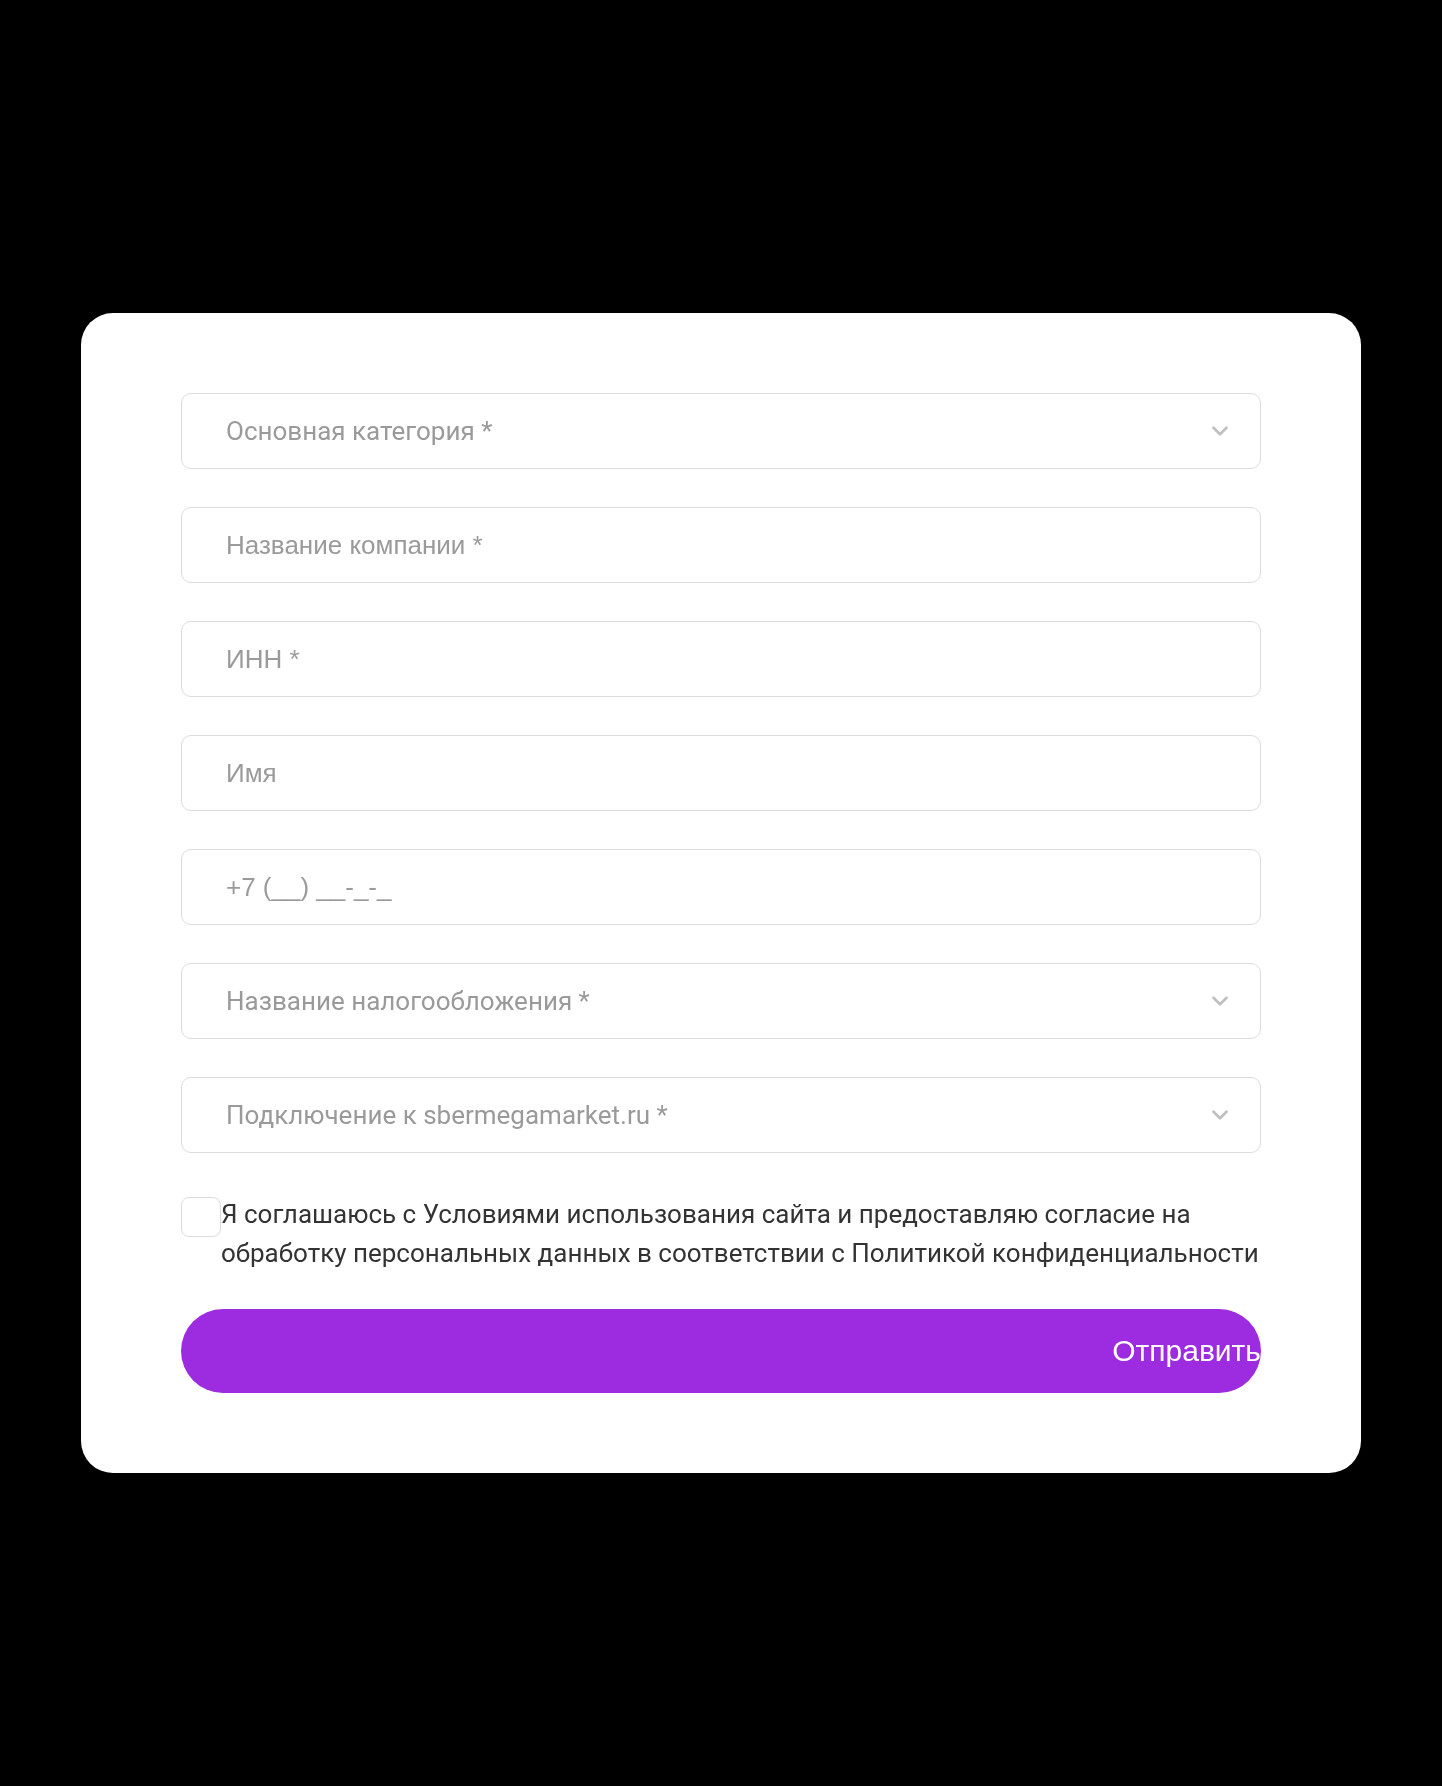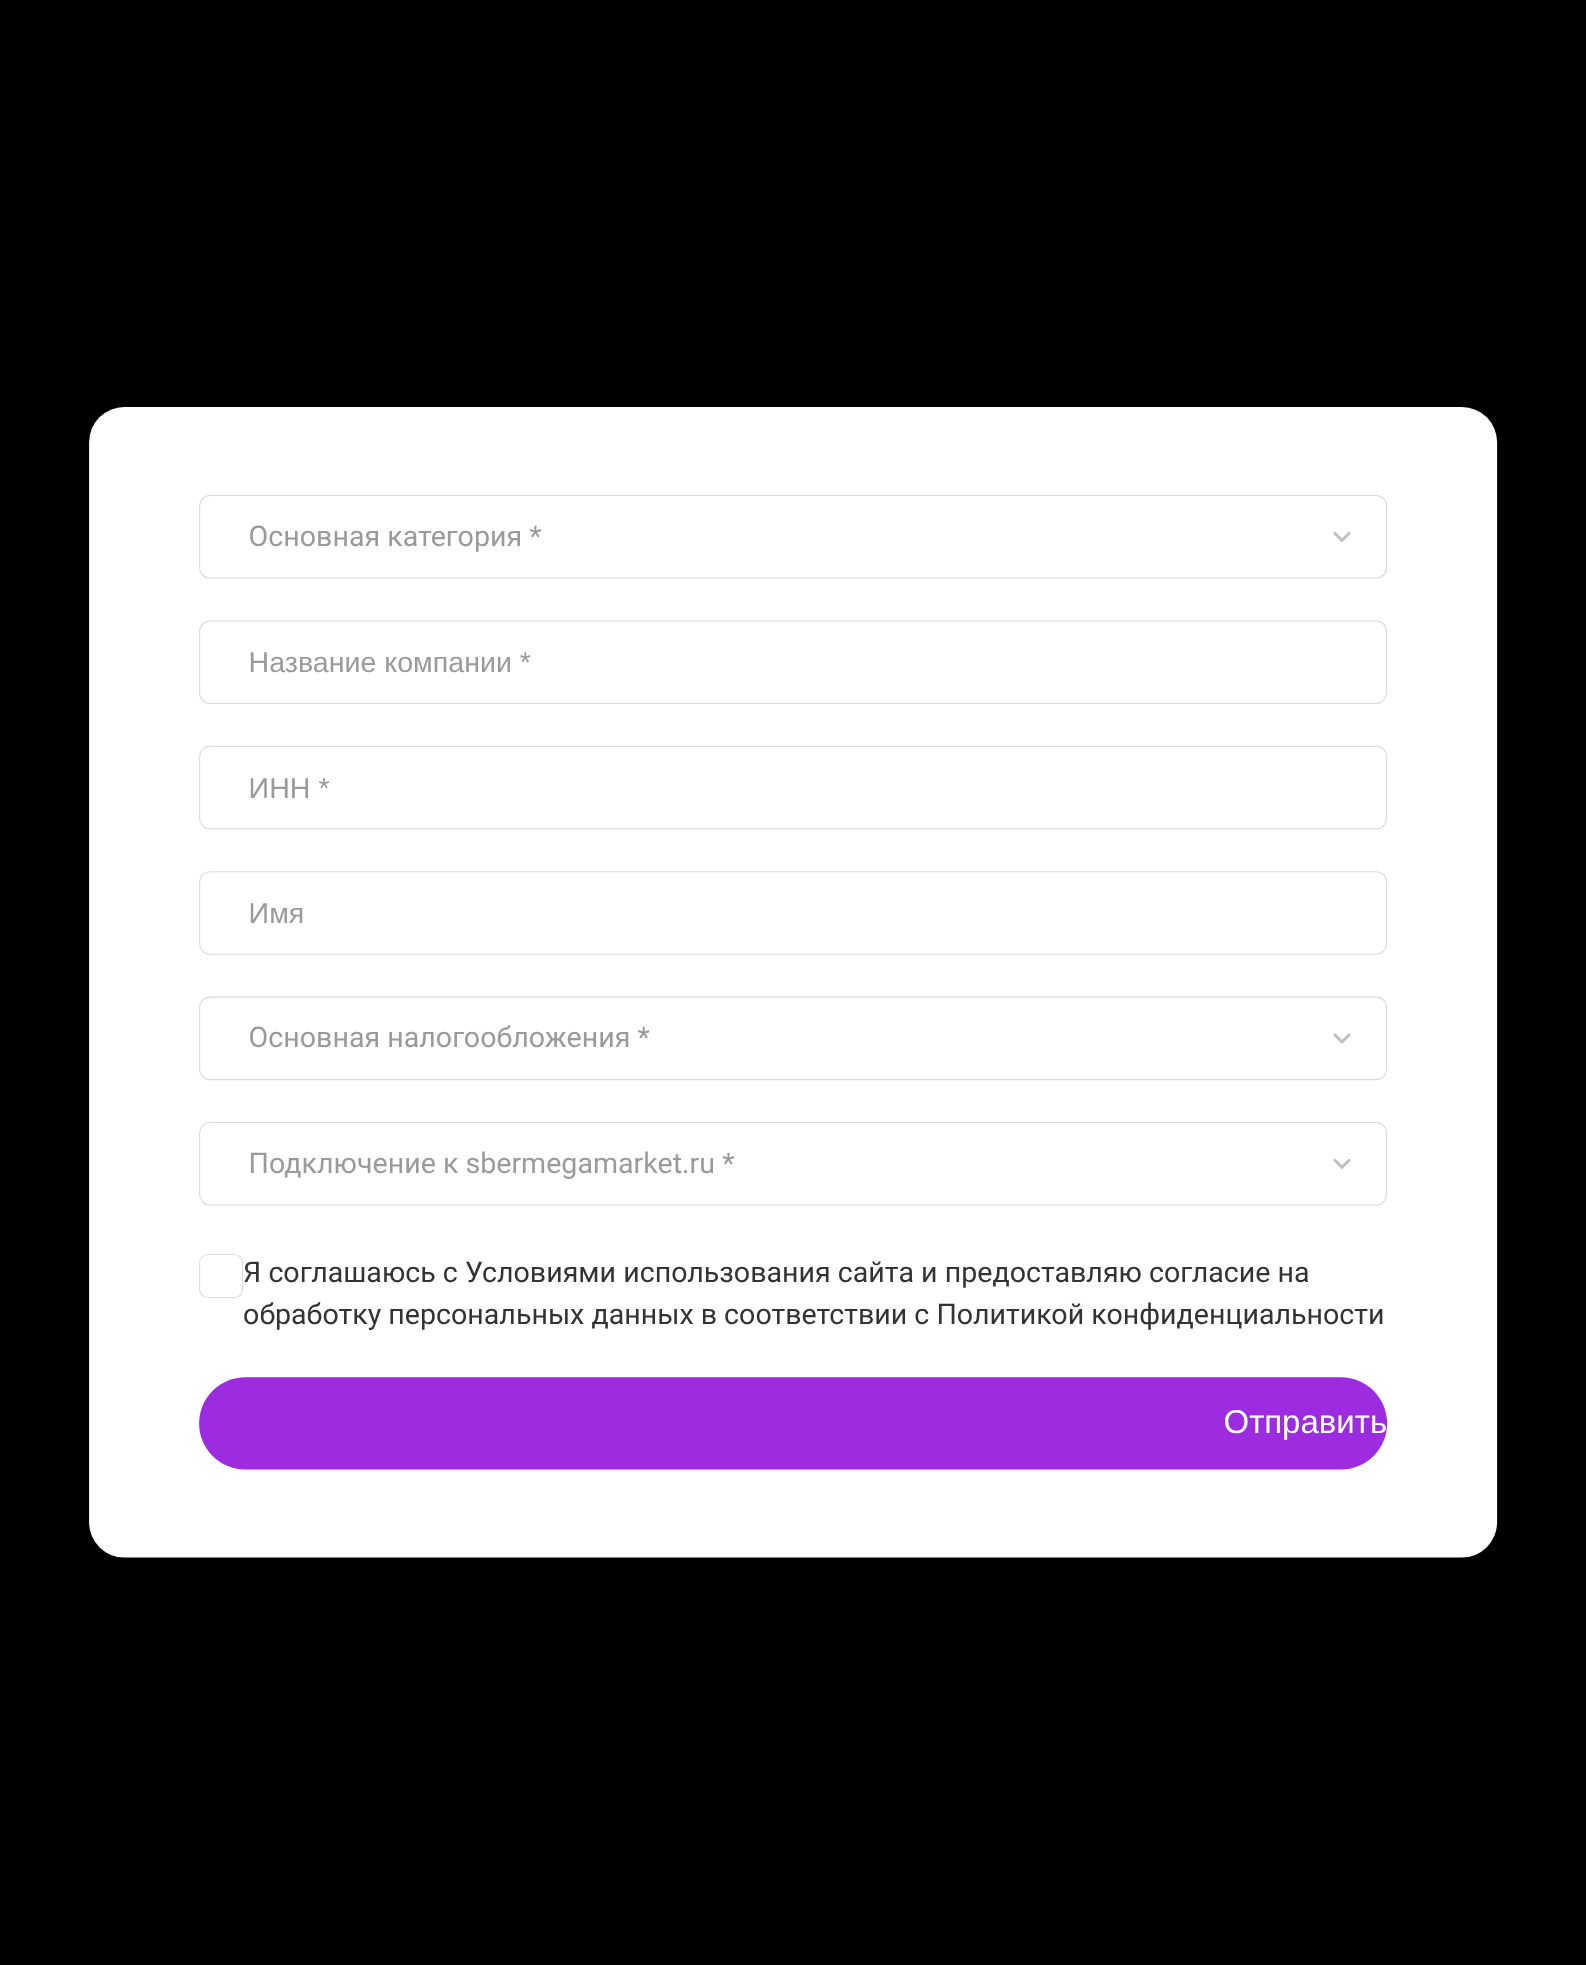--- a/index.html
+++ b/index.html
@@ -141,25 +141,28 @@
   
   <div class="form-field">
     <input type="text" class="text-input" placeholder="ИНН *" style="">
   </div>
   
   <div class="form-field">
     <input type="text" class="text-input" placeholder="Имя" style="">
   </div>
   
   
+  <div class="form-field">
+    <input type="tel" class="text-input" placeholder="+7 (__) __-_-_" style="">
+  </div>
   
   <div class="form-field">
     <div class="input-wrapper">
       <div class="select-input">
-        <span class="select-placeholder">Основная налогообложения *</span>
+        <span class="select-placeholder">Название налогообложения *</span>
       </div>
       <span class="chevron-icon">
         <svg viewBox="0 0 24 24" fill="none" stroke="#c0c0c0" stroke-width="2.5" stroke-linecap="round" stroke-linejoin="round">
           <polyline points="6 9 12 15 18 9"></polyline>
         </svg>
       </span>
     </div>
   </div>
   
   <div class="form-field">

